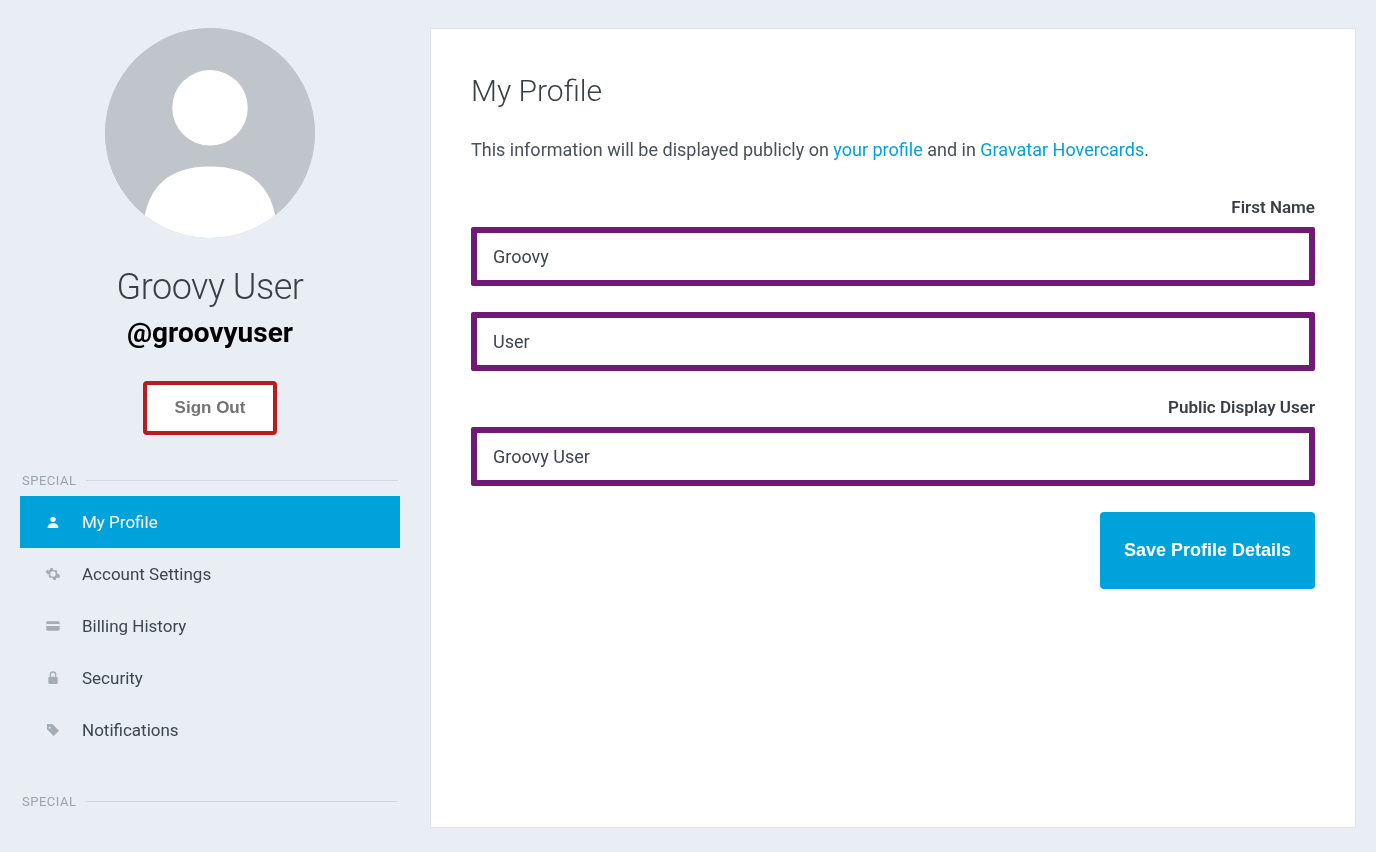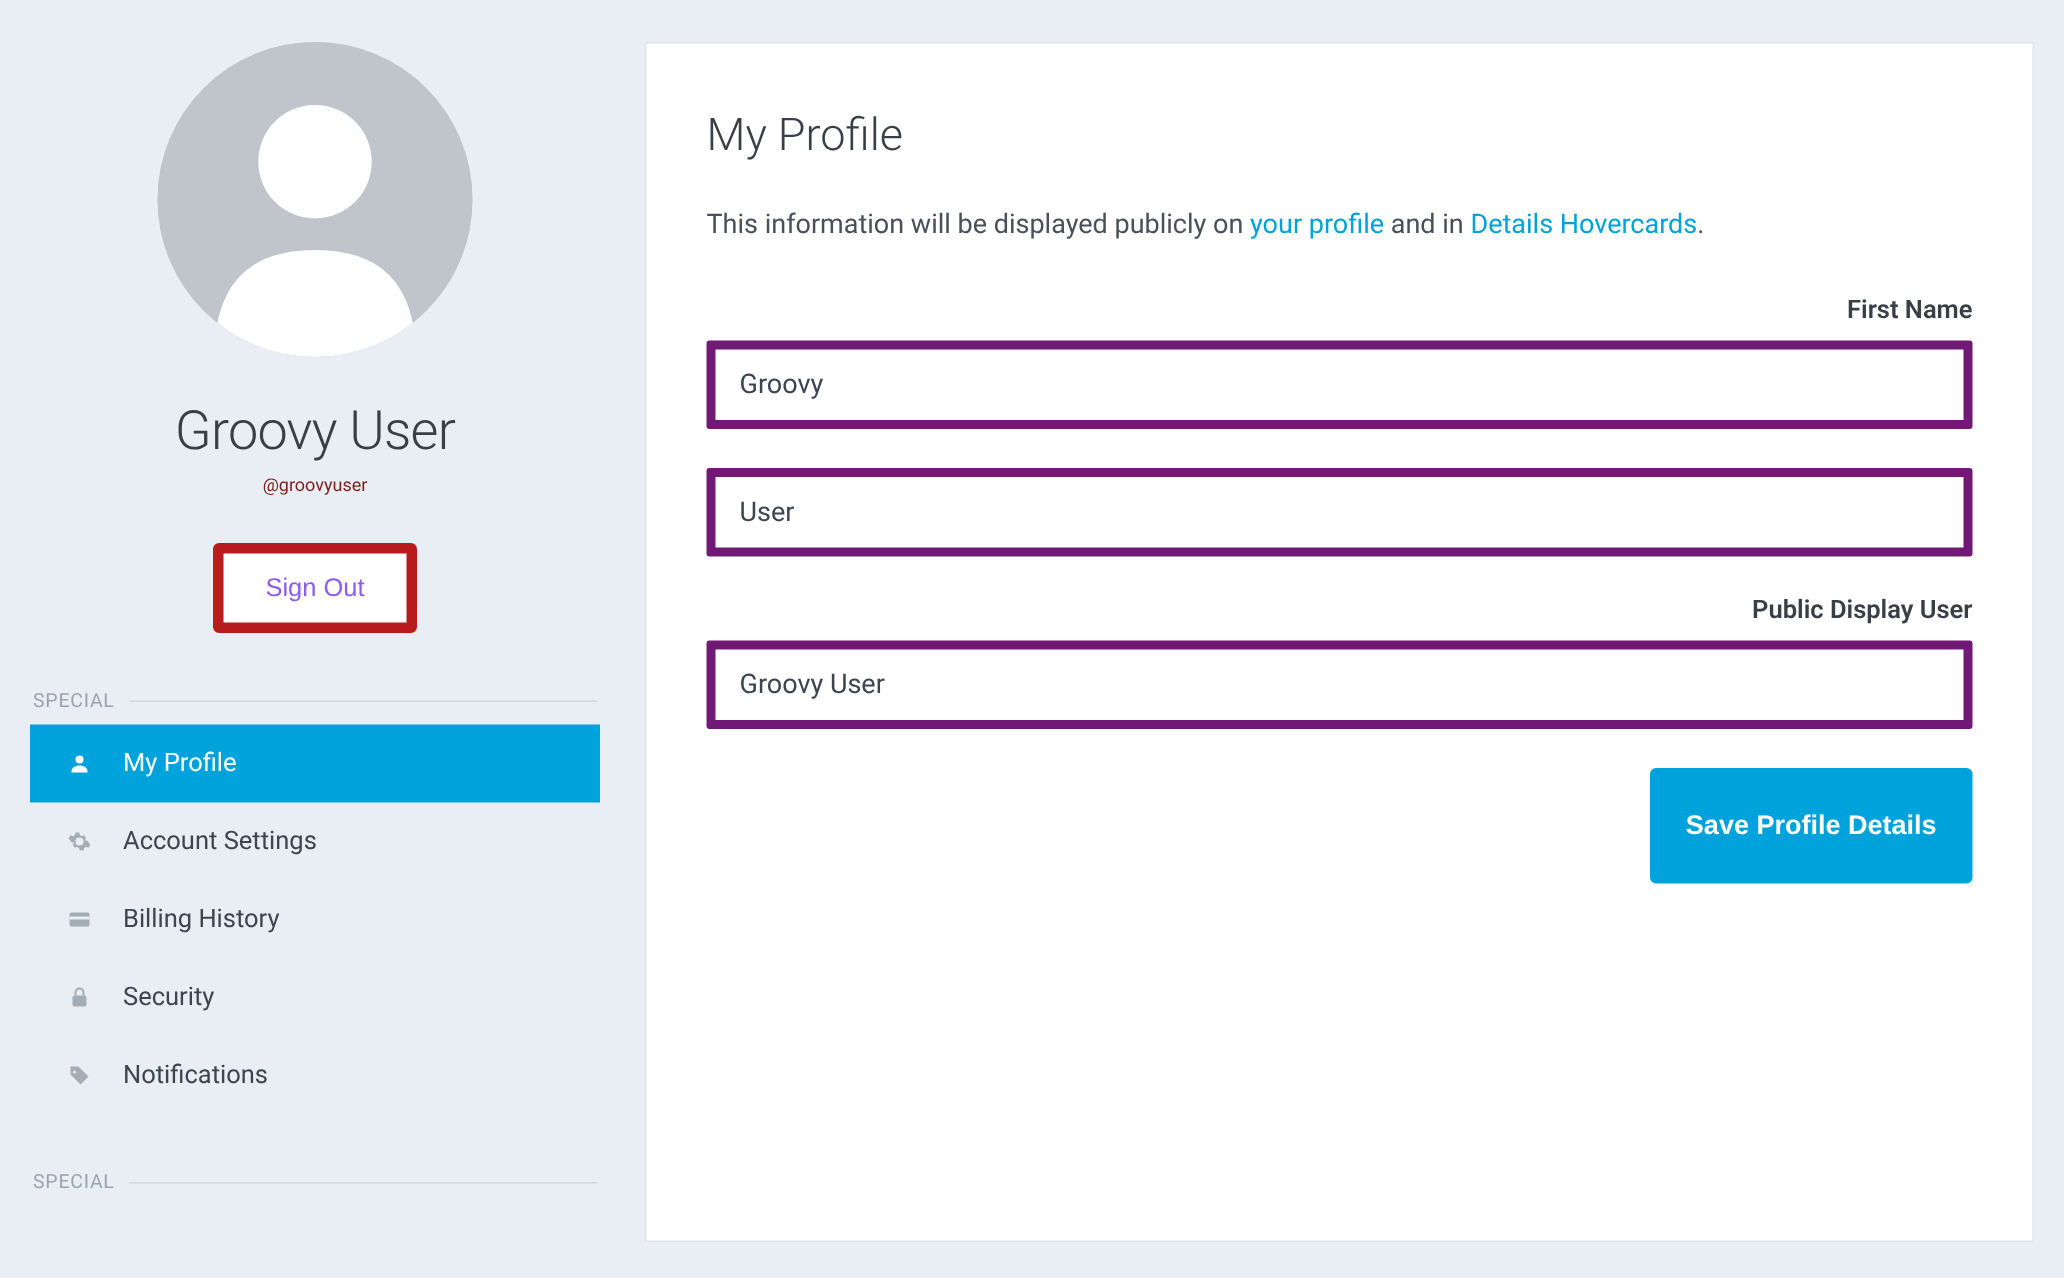--- a/index.html
+++ b/index.html
@@ -46,34 +46,34 @@
       height: 100%;
     }
     .display-name {
       font-size: 36px;
       font-weight: 300;
       color: #3a3f47;
       margin-top: 28px;
       letter-spacing: -0.5px;
     }
     .handle {
-      font-size: 12px;
-      color: #7f1d1d;
+      font-size: 28px;
+      color: #000000;
       margin-top: 8px;
-      font-weight: 400;
+      font-weight: 700;
     }
     .signout-btn {
       margin-top: 32px;
       padding: 13px 28px;
       background: #fff;
-      border: 7px solid #b91c1c;
+      border: 4px solid #b91c1c;
       border-radius: 4px;
-      color: #8b5cf6;
+      color: #737373;
       font-size: 17px;
-      font-weight: 400;
+      font-weight: 700;
       cursor: pointer;
     }
     .nav-section-title {
       font-size: 13px;
       color: #9aa4b0;
       letter-spacing: 0.5px;
       margin-top: 38px;
       margin-bottom: 8px;
       padding: 0 2px;
       display: flex;
@@ -242,21 +242,21 @@
         <span>Notifications</span>
       </li>
     </ul>
 
     <div class="nav-section-title">SPECIAL</div>
   </aside>
 
   <main class="main">
     <h1 class="page-title">My Profile</h1>
     <p class="subtitle">
-      <span>This information will be displayed publicly on </span><a href="#">your profile</a><span> and in </span><a href="#">Details Hovercards</a><span>.</span>
+      <span>This information will be displayed publicly on </span><a href="#">your profile</a><span> and in </span><a href="#">Gravatar Hovercards</a><span>.</span>
     </p>
 
     <div class="form-group">
       <label class="form-label">First Name</label>
       <input type="text" class="form-input" value="Groovy" style="">
     </div>
 
     <div class="form-group">
       <input type="text" class="form-input" value="User" style="">
     </div>

